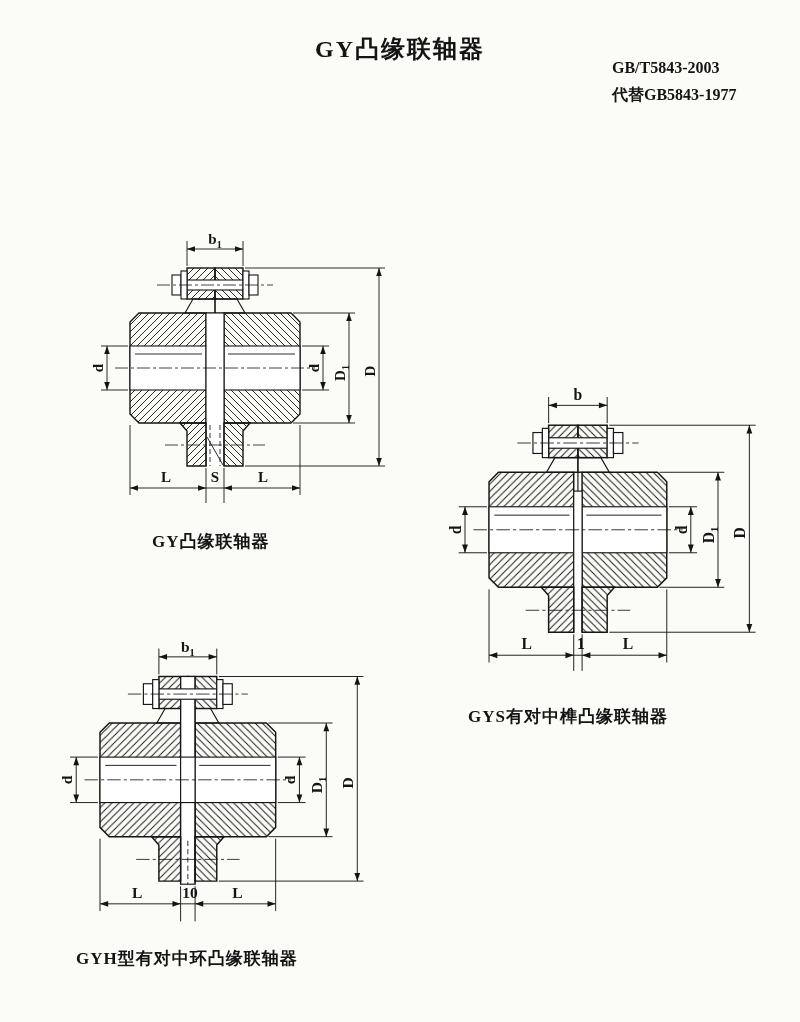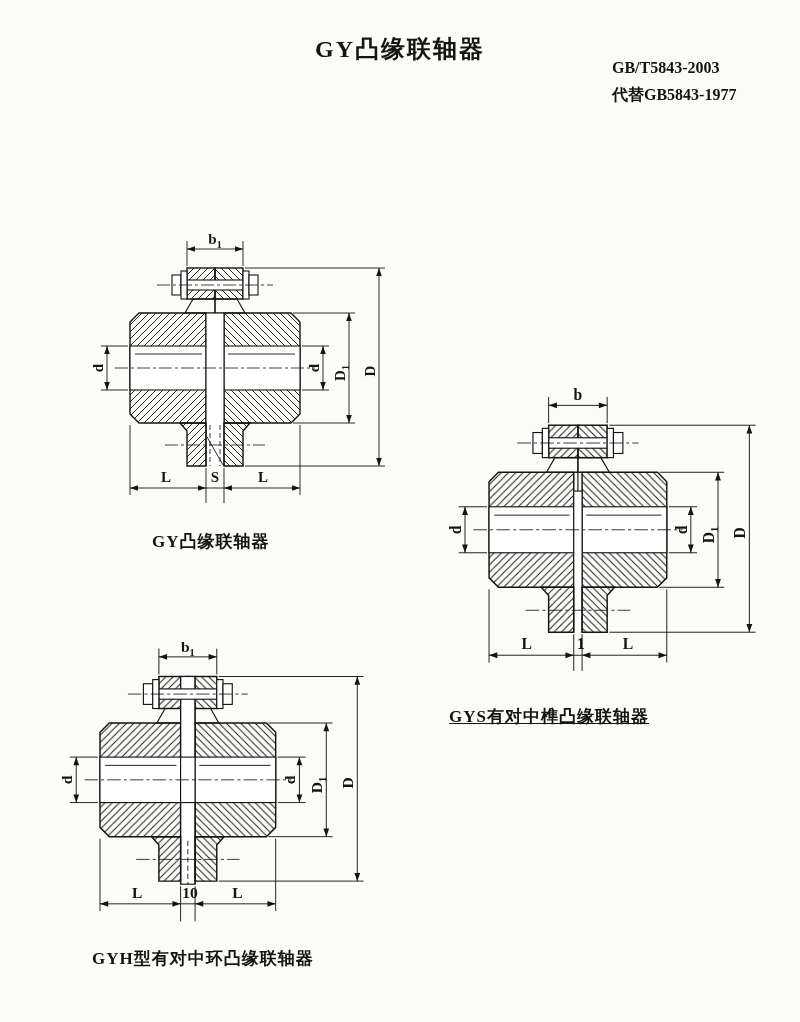--- a/index.html
+++ b/index.html
@@ -4,22 +4,22 @@
 <style>
   html,body{margin:0;padding:0;}
   .page{position:relative;width:800px;height:1022px;background:#fbfbf8;color:#141414;
         font-family:"Liberation Serif",serif;overflow:hidden;}
   .title{position:absolute;left:0;right:0;top:33px;text-align:center;
          font-size:24px;font-weight:bold;letter-spacing:2px;}
   .stdblock{position:absolute;left:612px;top:42px;font-size:16px;font-weight:bold;line-height:27px;margin-top:12px;}
   .intro{position:absolute;left:66px;top:130px;width:690px;font-size:16px;font-weight:600;}
   .caption{position:absolute;font-size:17px;font-weight:bold;letter-spacing:1px;}
   .cap1{left:152px;top:530px;}
-  .cap2{left:449px;top:705px;text-decoration:underline;}
-  .cap3{left:92px;top:947px;}
+  .cap2{left:468px;top:705px;}
+  .cap3{left:76px;top:947px;}
   .drw{position:absolute;}
   .drw1{left:85px;top:222px;}
   .drw2{left:442px;top:378px;}
   .drw3{left:45px;top:630px;}
   
   .bd{stroke:#141414;stroke-width:1.4;}
   .md{fill:#fff;stroke:#141414;stroke-width:1.1;}
   .ln{stroke:#141414;stroke-width:1.1;fill:none;}
   .dm{stroke:#141414;stroke-width:0.9;fill:none;}
   .cl{stroke:#141414;stroke-width:0.8;fill:none;stroke-dasharray:13 3 3 3;}

